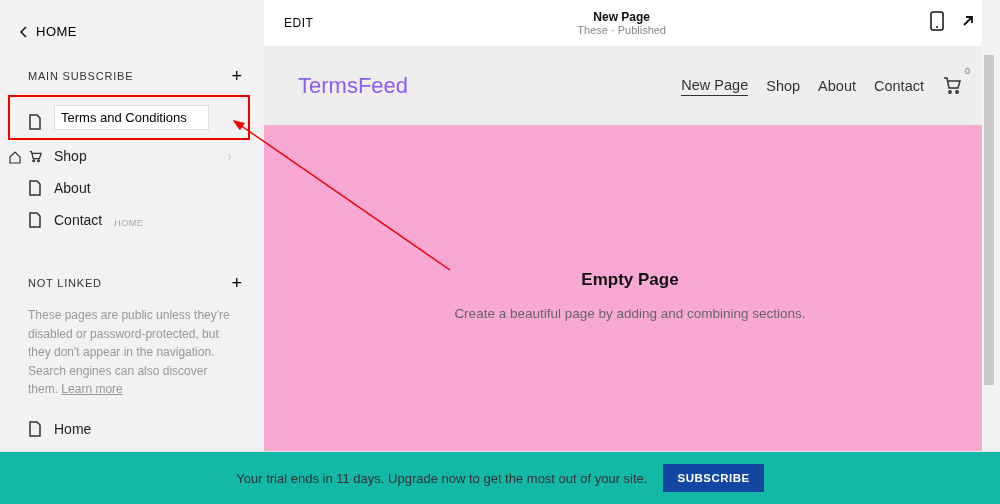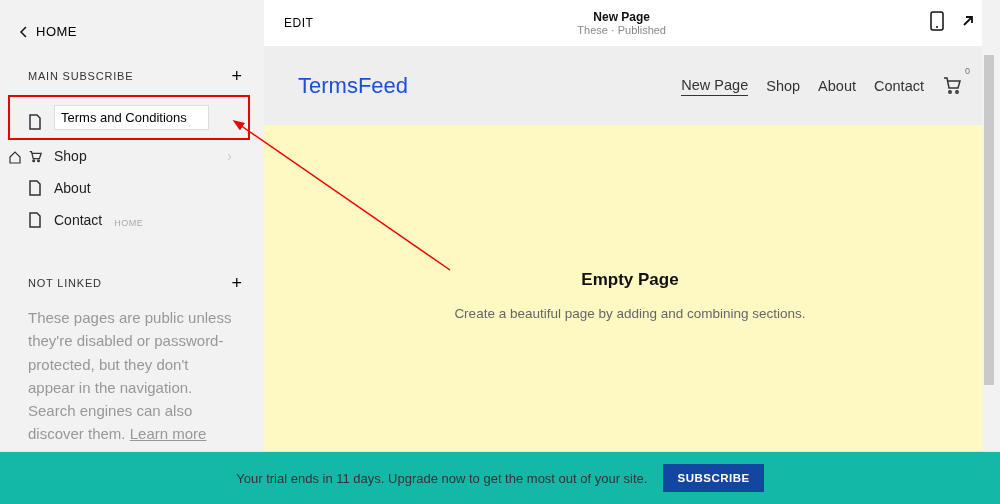--- a/index.html
+++ b/index.html
@@ -11,41 +11,41 @@
 .section-header { display: flex; justify-content: space-between; align-items: center; padding: 10px 18px 10px 28px; }
 .section-title { font-size: 11px; font-weight: 500; letter-spacing: 0.8px; color: #333; }
 .plus-icon { cursor: pointer; font-size: 18px; line-height: 1; }
 .nav-item { display: flex; align-items: flex-end; gap: 12px; padding: 8px 28px; font-size: 14px; color: #222; cursor: pointer; position: relative; }
 .nav-item .page-icon { width: 14px; height: 16px; flex-shrink: 0; }
 .nav-item input { border: 1px solid #ddd; background: #fff; padding: 4px 6px; font-size: 13px; width: 155px; font-family: inherit; }
 .nav-item .chevron { margin-left: auto; color: #ccc; }
 .nav-item .demo-badge { font-size: 9px; color: #aaa; letter-spacing: 0.5px; }
 .red-box { position: absolute; left: 8px; top: 0; right: 10px; bottom: 0; border: 2px solid #e00; pointer-events: none; }
 .home-indicator { width: 14px; height: 14px; position: absolute; left: 8px; }
-.help-text { font-size: 15px; color: #989898; line-height: 1.55; padding: 4px 28px 14px 28px; }
+.help-text { font-size: 12px; color: #989898; line-height: 1.55; padding: 4px 28px 14px 28px; }
 .help-text .learn-more { text-decoration: underline; cursor: pointer; }
 .divider-space { height: 28px; }
 .preview { flex: 1; display: flex; flex-direction: column; padding: 0 4px 0 4px; position: relative; }
 .preview-wrap { position: relative; flex: 1; display: flex; flex-direction: column; }
 .preview-header { background: #fff; display: flex; align-items: center; padding: 10px 20px; border-bottom: 1px solid #eee; }
 .edit-label { font-size: 12px; font-weight: 500; letter-spacing: 0.5px; cursor: pointer; }
 .preview-title-block { flex: 1; text-align: center; }
 .preview-title { font-size: 12px; font-weight: 600; color: #111; }
 .preview-sub { font-size: 11px; color: #888; }
 .header-icons { display: flex; gap: 16px; align-items: center; }
 .header-icons .icon-btn { cursor: pointer; }
 .site-header { background: #eeeeee; display: flex; align-items: center; padding: 26px 34px; gap: 26px; }
-.brand { font-size: 22px; font-weight: 500; color: #1d4ed8; }
+.brand { font-size: 22px; font-weight: 500; color: #8b5cf6; }
 .site-nav { margin-left: auto; display: flex; align-items: center; gap: 18px; font-size: 14.5px; color: #333; }
 .site-nav .nav-link { cursor: pointer; }
 .site-nav .nav-link.active { border-bottom: 1px solid #333; padding-bottom: 2px; }
 .cart { position: relative; cursor: pointer; }
 .cart .badge { position: absolute; top: -10px; right: -8px; font-size: 9px; color: #777; }
 .get-started { background: #a5a09a; color: #fff; padding: 14px 22px; font-size: 14px; cursor: pointer; }
-.canvas { background: #fef9c3; flex: 1; display: flex; flex-direction: column; align-items: center; justify-content: center; gap: 16px; }
+.canvas { background: #f9a8d4; flex: 1; display: flex; flex-direction: column; align-items: center; justify-content: center; gap: 16px; }
 .empty-title { font-size: 17px; font-weight: 700; color: #111; }
 .empty-sub { font-size: 13.5px; color: #666; }
 .site-footer { background: #2b2b2b; color: #fff; padding: 12px 34px; font-size: 12.5px; display: flex; justify-content: space-between; }
 .site-footer .faded { color: #aaa; }
 .trial-bar { position: absolute; bottom: 0; left: 0; right: 0; background: #14b8a6; border-top: 1px solid #e5e5e5; padding: 12px 0; display: flex; justify-content: center; align-items: center; gap: 16px; font-size: 13px; color: #333; }
 .subscribe-btn { background: #1246a0; color: #fff; padding: 8px 14px; font-size: 11.5px; font-weight: 600; letter-spacing: 0.5px; cursor: pointer; }
 .scrollbar-track { width: 14px; background: #f2f2f2; position: absolute; right: 0; top: 0; bottom: 0; }
 .scrollbar-thumb { width: 10px; background: #c9c9c9; border-radius: 0; margin: 2px auto; height: 40px; }
 .red-arrow { position: absolute; left: 230px; top: 115px; pointer-events: none; }
 .page-icon-svg { stroke: #333; fill: none; stroke-width: 1.5; }

